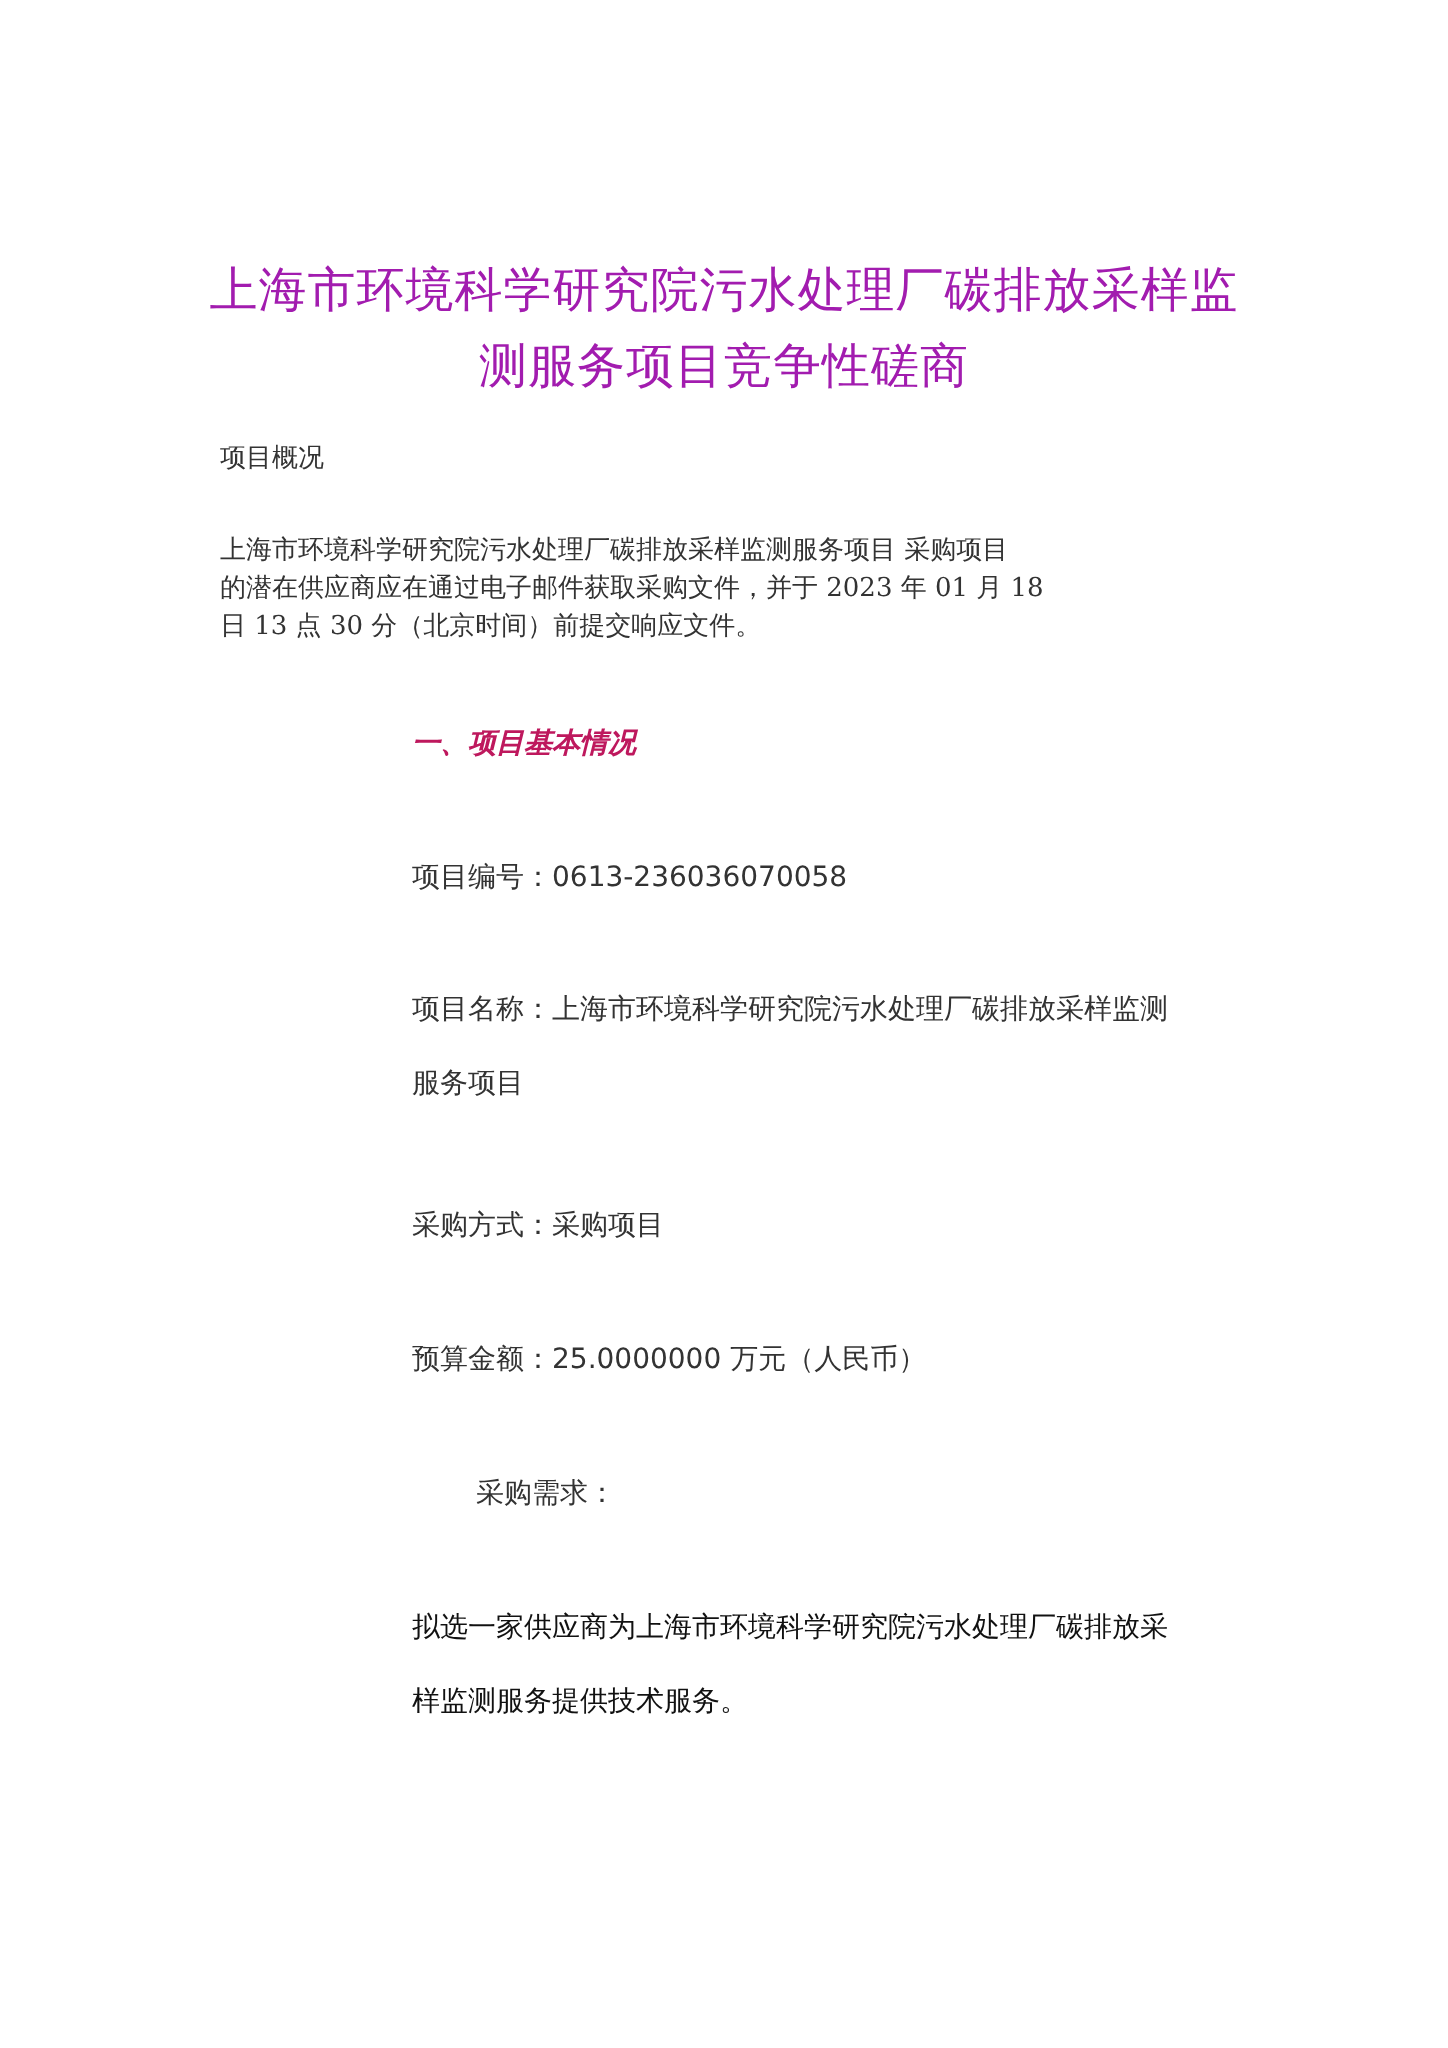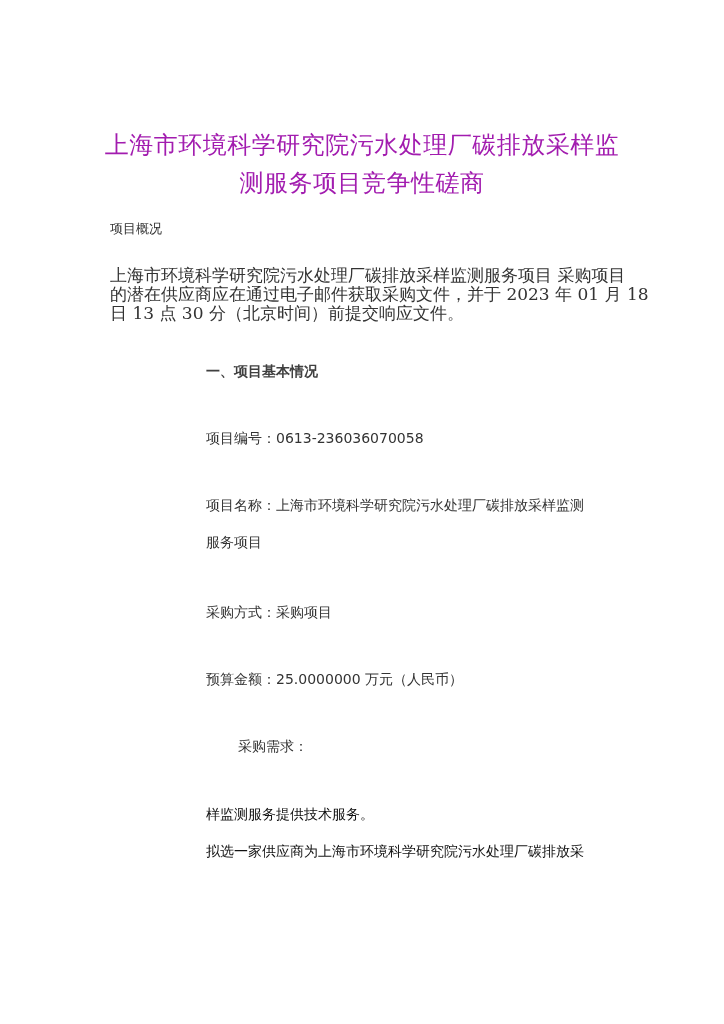--- a/index.html
+++ b/index.html
@@ -35,37 +35,38 @@
     font-family: Liberation Serif, serif;
     font-size: 13px;
     color: #333333;
   }
   .intro {
     position: absolute;
     left: 110px;
     top: 266px;
     width: 450px;
     font-family: "DejaVu Serif", "Liberation Serif", serif;
-    font-size: 17px;
+    font-size: 13px;
     line-height: 19px;
     color: #333333;
   }
   .intro .line { display: block; white-space: nowrap; }
   .section {
     position: absolute;
     left: 206px;
     width: 410px;
     font-family: "DejaVu Sans", "Liberation Sans", sans-serif;
     font-size: 14px;
     color: #333333;
   }
   .section-heading {
     top: 363px;
     font-weight: bold;
-    color: #404040;
+    color: #be185d;
+    font-style: italic;
   }
   .field .label { }
   .field .value { }
   .f-number { top: 430px; }
   .f-name { top: 497px; line-height: 37px; margin-top: -10px; }
   .f-method { top: 604px; }
   .f-budget { top: 671px; }
   .f-demand { top: 738px; margin-left: 32px; }
   .requirement {
     top: 798px;
@@ -109,15 +110,15 @@
 
 <div class="section field f-budget">
   <span class="label">预算金额：</span><span class="value">25.0000000 万元（人民币）</span>
 </div>
 
 <div class="section field f-demand">
   <span class="label">采购需求：</span>
 </div>
 
 <div class="section requirement">
+  <span class="line">拟选一家供应商为上海市环境科学研究院污水处理厂碳排放采</span>
   <span class="line">样监测服务提供技术服务。</span>
-  <span class="line">拟选一家供应商为上海市环境科学研究院污水处理厂碳排放采</span>
 </div>
 
 </body></html>

